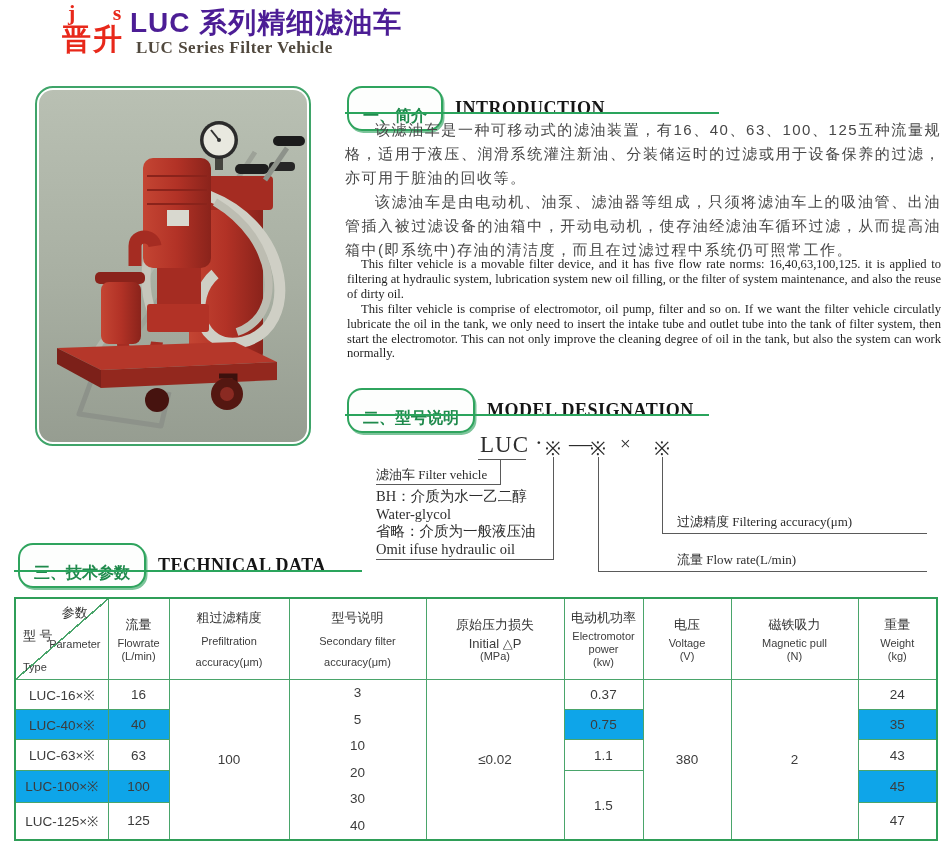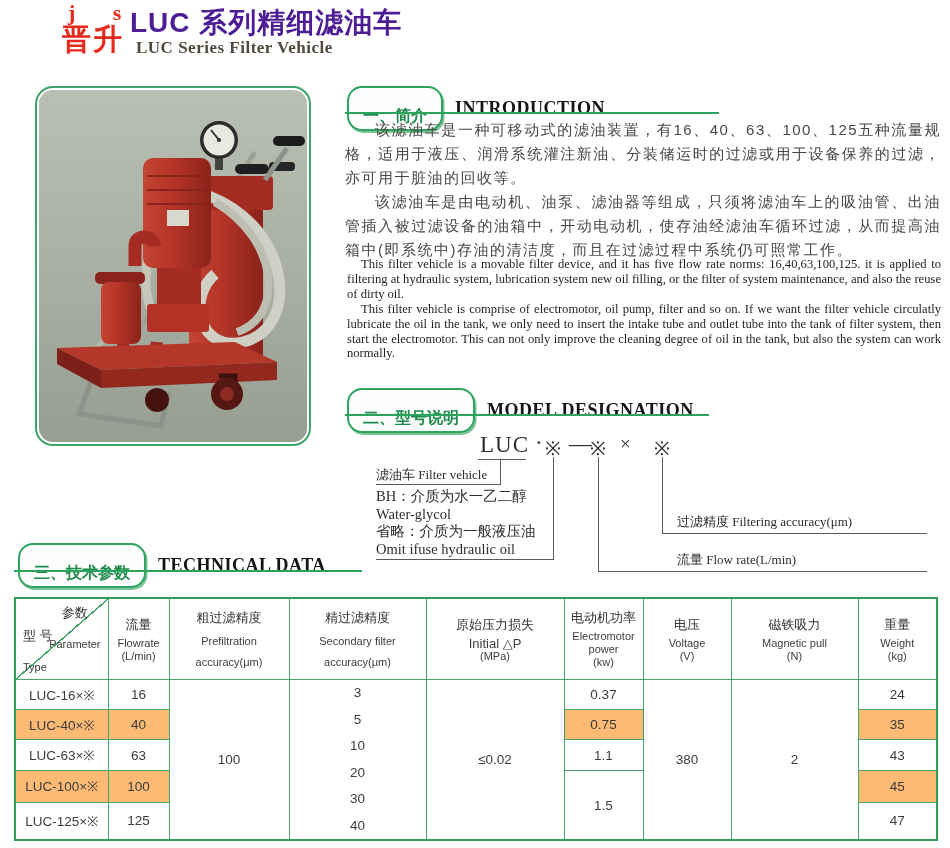--- a/index.html
+++ b/index.html
@@ -40,21 +40,21 @@
 
   
   table.tech{position:absolute;left:14px;top:597px;border-collapse:collapse;table-layout:fixed;background:#fff;border:2px solid #2f9e58;}
   table.tech th,table.tech td{border:1px solid #4aa56b;text-align:center;vertical-align:middle;font-weight:normal;padding:0 2px;}
   table.tech th{height:80px;}
   .h-zh{font-size:13px;color:#333;}
   .h-en{font-size:11px;color:#3c3c3c;line-height:13px;margin-top:3px;}
   .h-unit{font-size:11px;color:#3c3c3c;line-height:13px;}
   td.model-cell{text-align:left;padding-left:8px;font-size:13px;}
   table.tech td{font-size:13.5px;color:#3c3c3c;}
-  td.shade{background:#fdba74;}
+  td.shade{background:#0ea5e9;}
   .sec-stack div{line-height:26.5px;}
   th.diag{position:relative;background:
     linear-gradient(to bottom right,transparent calc(50% - 0.8px),#4aa56b calc(50% - 0.8px),#4aa56b calc(50% + 0.8px),transparent calc(50% + 0.8px));}
   .diag-top{position:absolute;top:5px;right:7px;text-align:center;}
   .diag-bottom{position:absolute;bottom:5px;left:7px;text-align:left;}
   .diag-top .h-en,.diag-bottom .h-en{margin-top:16px;}
 </style>
 </head>
 <body>
 
@@ -219,21 +219,21 @@
           <div class="h-zh">流量</div>
           <div class="h-en">Flowrate</div>
           <div class="h-unit">(L/min)</div>
         </th>
         <th>
           <div class="h-zh">粗过滤精度</div>
           <div class="h-en" style="margin-top:8px;">Prefiltration</div>
           <div class="h-unit" style="margin-top:8px;">accuracy(μm)</div>
         </th>
         <th>
-          <div class="h-zh">精过滤精度</div>
+          <div class="h-zh">型号说明</div>
           <div class="h-en" style="margin-top:8px;">Secondary filter</div>
           <div class="h-unit" style="margin-top:8px;">accuracy(μm)</div>
         </th>
         <th>
           <div class="h-zh">原始压力损失</div>
           <div class="h-en" style="font-size:13px;">Initial △P</div>
           <div class="h-unit">(MPa)</div>
         </th>
         <th>
           <div class="h-zh">电动机功率</div>

